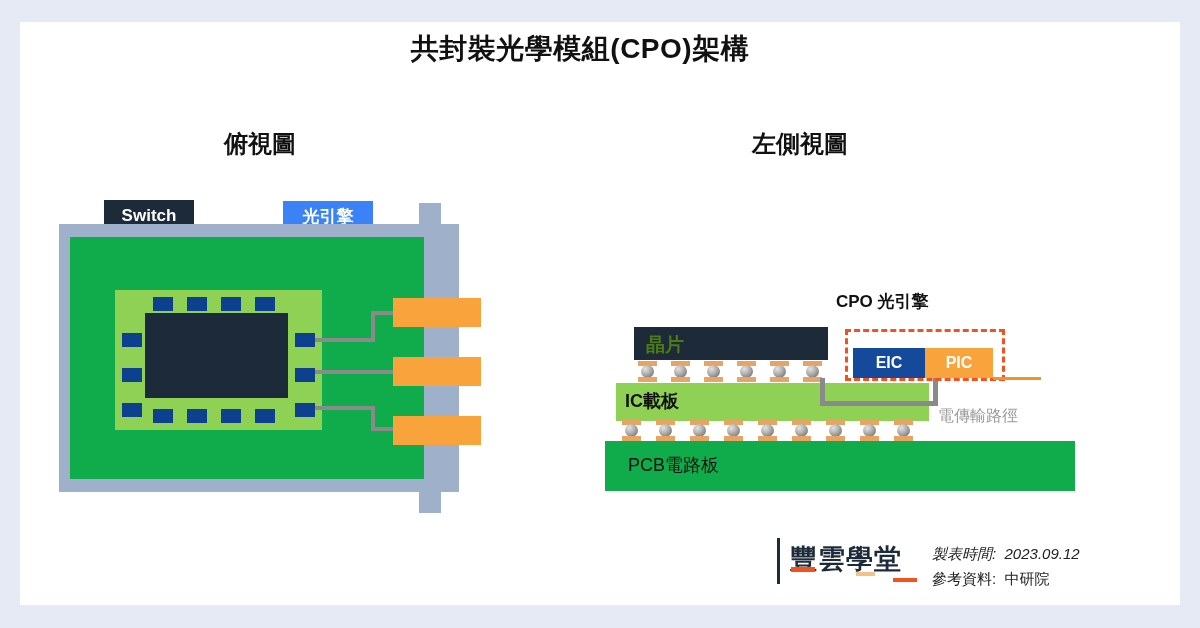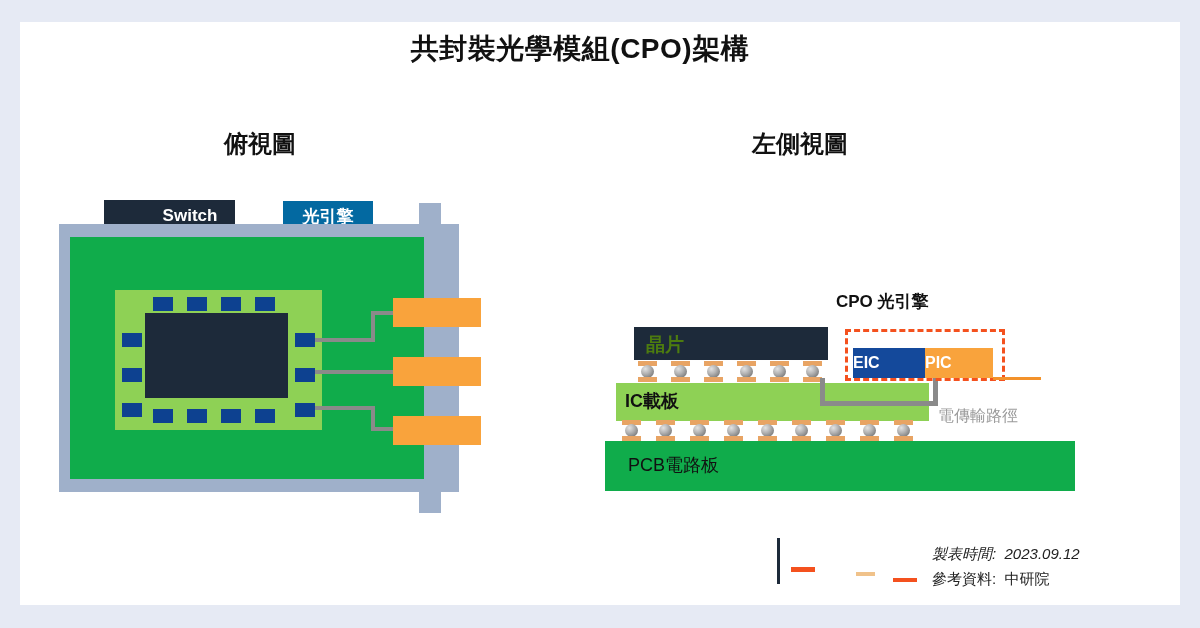--- a/index.html
+++ b/index.html
@@ -24,22 +24,22 @@
     text-align:center;
   }
   #sub-left{left:150px;top:128px;width:220px;}
   #sub-right{left:680px;top:128px;width:240px;}
 
   
   .tag{
     position:absolute;color:#ffffff;font-size:17px;font-weight:bold;
     display:flex;align-items:center;justify-content:center;
   }
-  #tag-switch{left:104px;top:200px;width:90px;height:31px;background:#1d2a3a;padding-left:41px;}
-  #tag-oe{left:283px;top:201px;width:90px;height:31px;background:#0369a1;font-weight:bold;}
+  #tag-switch{left:104px;top:200px;width:90px;height:31px;background:#1d2a3a;}
+  #tag-oe{left:283px;top:201px;width:90px;height:31px;background:#3b82f6;font-weight:bold;}
 
   #frame-outer{position:absolute;left:59px;top:224px;width:400px;height:268px;background:#9fb0ca;}
   #frame-bar{position:absolute;left:419px;top:203px;width:22px;height:310px;background:#9fb0ca;}
   #pcb-top{position:absolute;left:70px;top:237px;width:354px;height:242px;background:#10ac4b;}
   #interposer{position:absolute;left:115px;top:290px;width:207px;height:140px;background:#8ed155;}
   #die-top{position:absolute;left:145px;top:313px;width:143px;height:85px;background:#1d2a3a;}
 
   .pad{position:absolute;background:#0d4190;}
 
   .orange-conn{position:absolute;background:#f9a33c;}
@@ -80,21 +80,21 @@
   .ball .padb{position:absolute;left:0;top:16px;width:19px;height:5px;background:#e8a464;}
 
   #dash-box{
     position:absolute;left:845px;top:329px;width:160px;height:52px;
     border:3px dashed #f4511e;box-sizing:border-box;background:transparent;
   }
   #eic{position:absolute;left:853px;top:348px;width:72px;height:30px;background:#14499b;}
   #pic{position:absolute;left:925px;top:348px;width:68px;height:30px;background:#f9a33c;}
   .chip-lab{
     position:absolute;color:#ffffff;font-size:16px;font-weight:bold;
-    width:100%;text-align:left;top:6px;left:0;
+    width:100%;text-align:center;top:6px;left:0;
   }
   #fiber{position:absolute;left:993px;top:377px;width:48px;height:3px;background:#f3922a;}
   #label-path{
     position:absolute;left:938px;top:406px;font-size:16px;color:#9a9a9a;
   }
   .gtrace{position:absolute;background:#8a8a8a;}
 
   
   #divider{position:absolute;left:777px;top:538px;width:3px;height:46px;background:#1d2a3a;}
   #logo{
@@ -262,20 +262,21 @@
   <div id="eic">
     <span class="chip-lab">EIC</span>
   </div>
   <div id="pic">
     <span class="chip-lab">PIC</span>
   </div>
   <div id="fiber"></div>
   <div id="label-path">電傳輸路徑</div>
 
   <div id="divider"></div>
+  <div id="logo">豐雲學堂</div>
   <div id="logo-accent1"></div>
   <div id="logo-accent2"></div>
   <div id="logo-accent3"></div>
   <div class="meta" id="meta1">
     <span>製表時間:</span>
     &nbsp;<span>2023.09.12</span>
   </div>
   <div class="meta" id="meta2">
     <span>參考資料:</span>
     &nbsp;<span>中研院</span>

